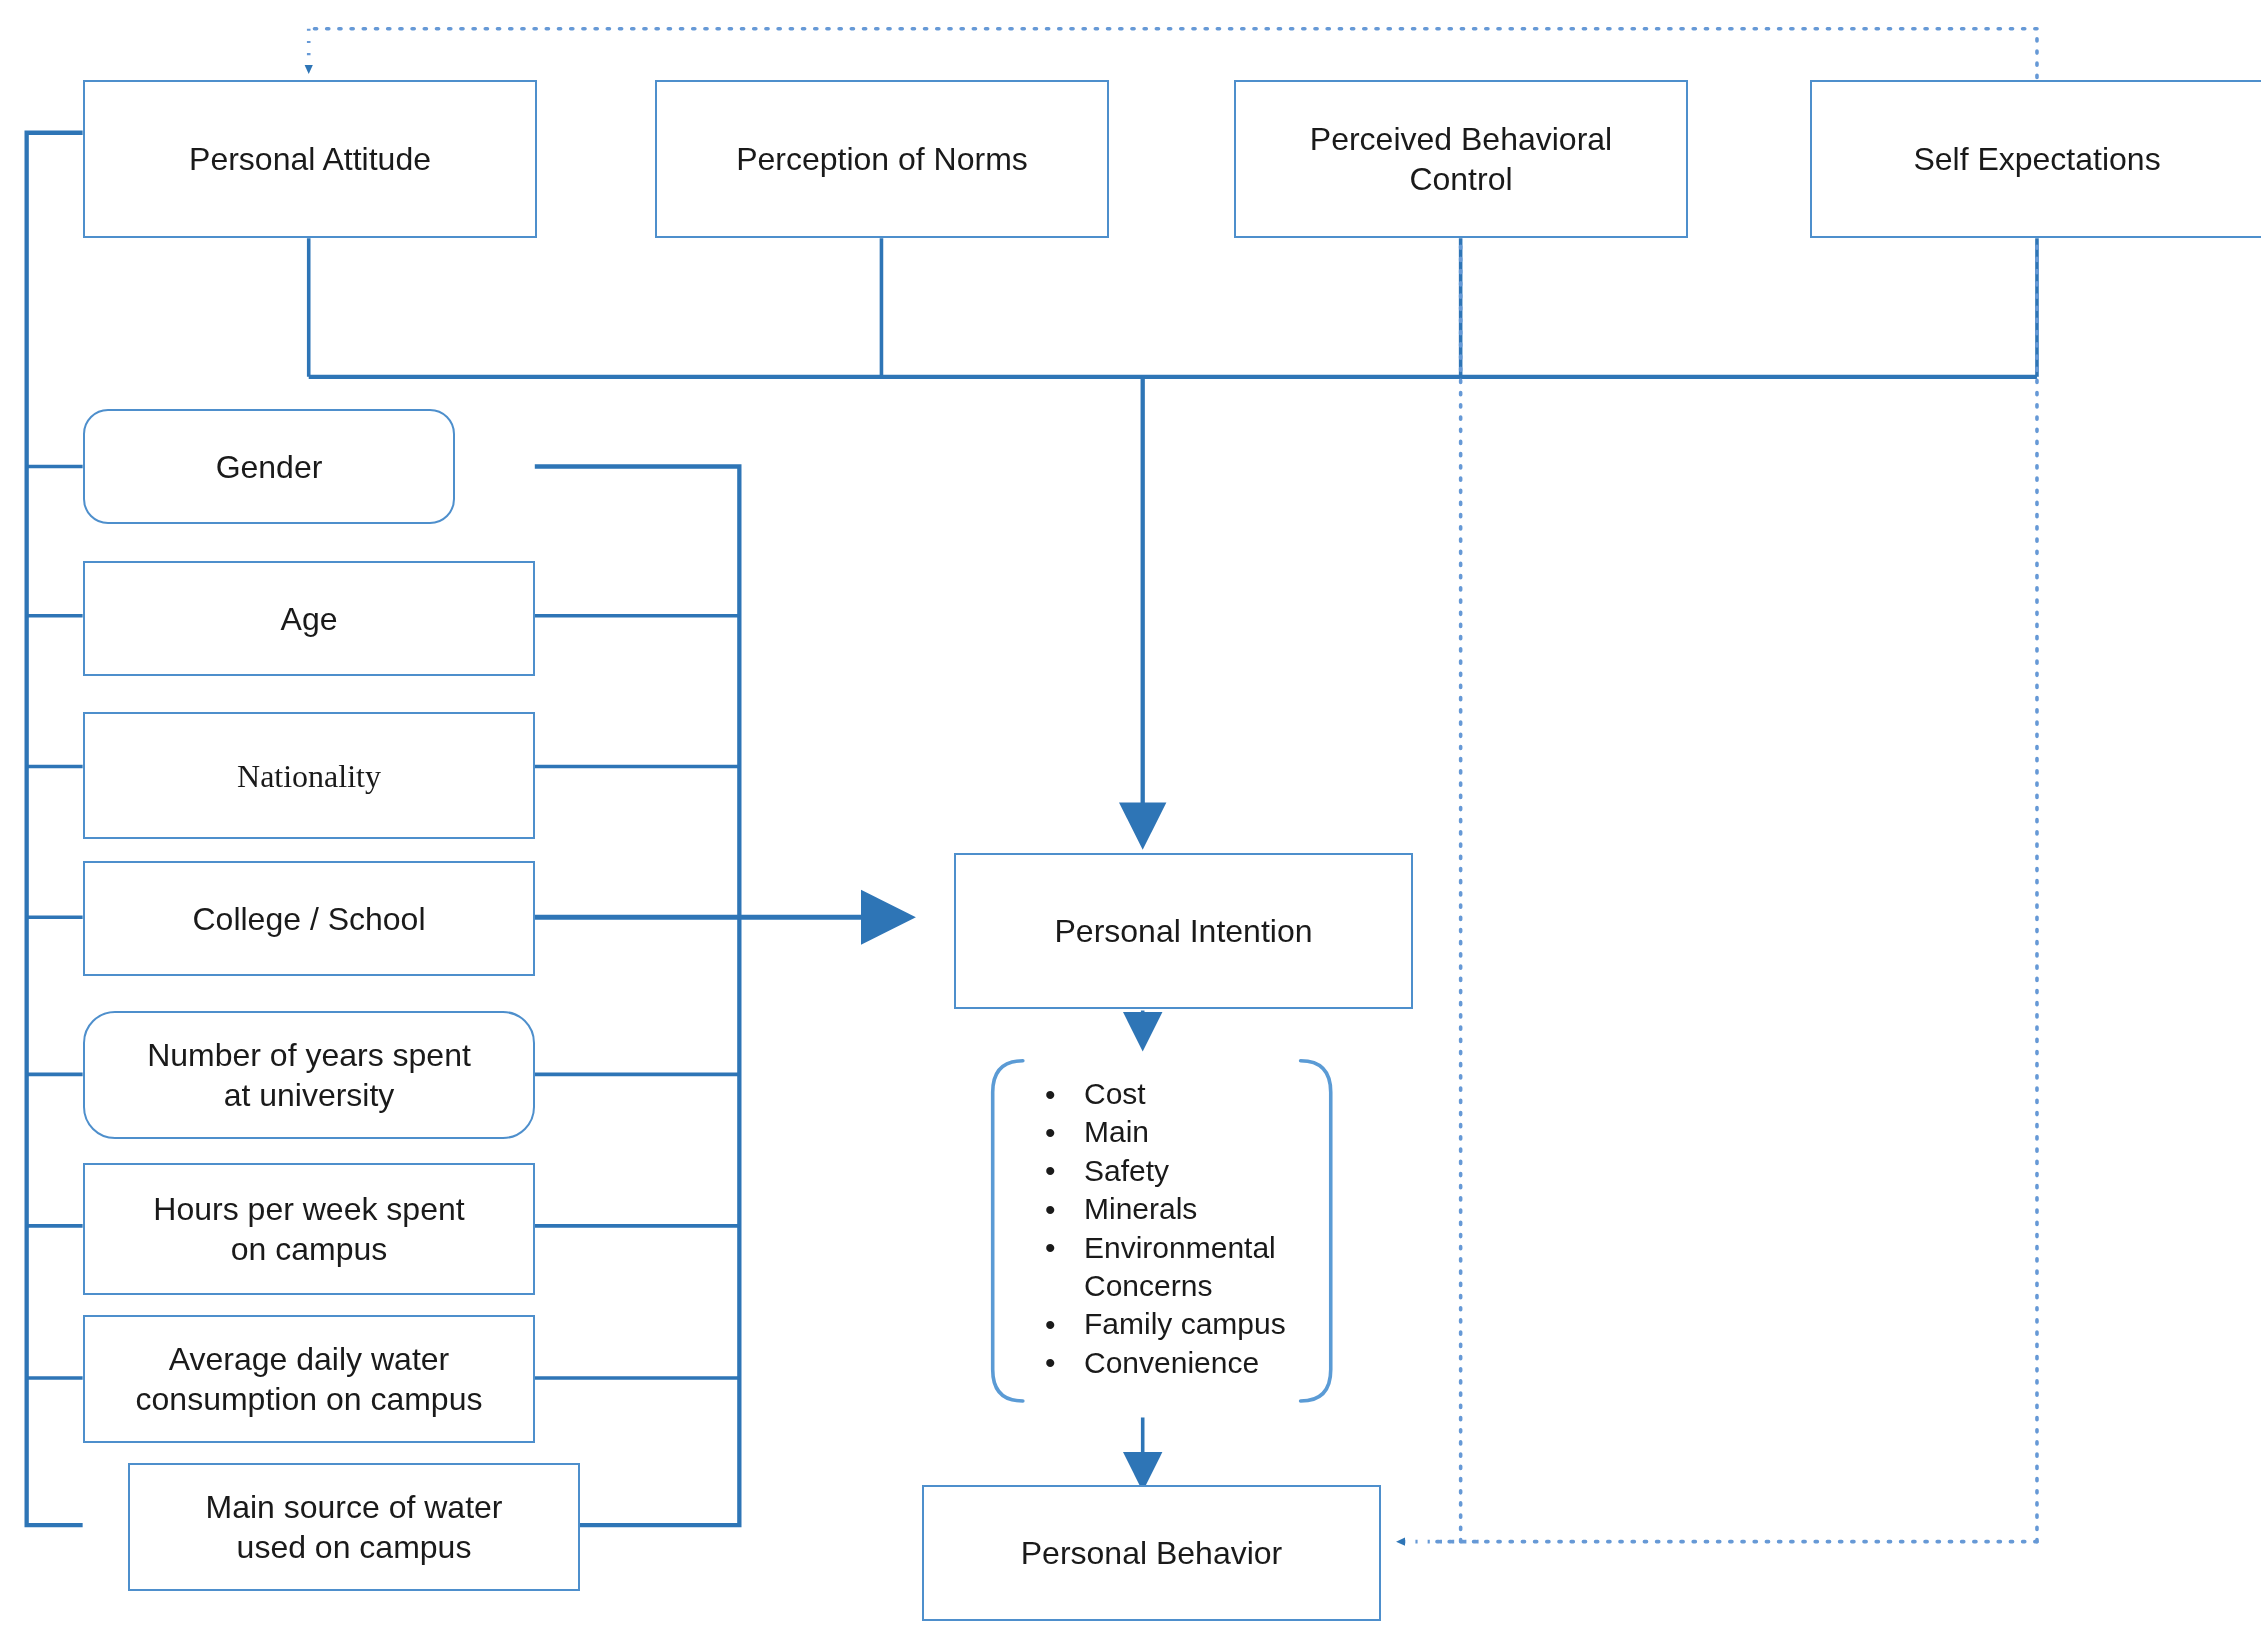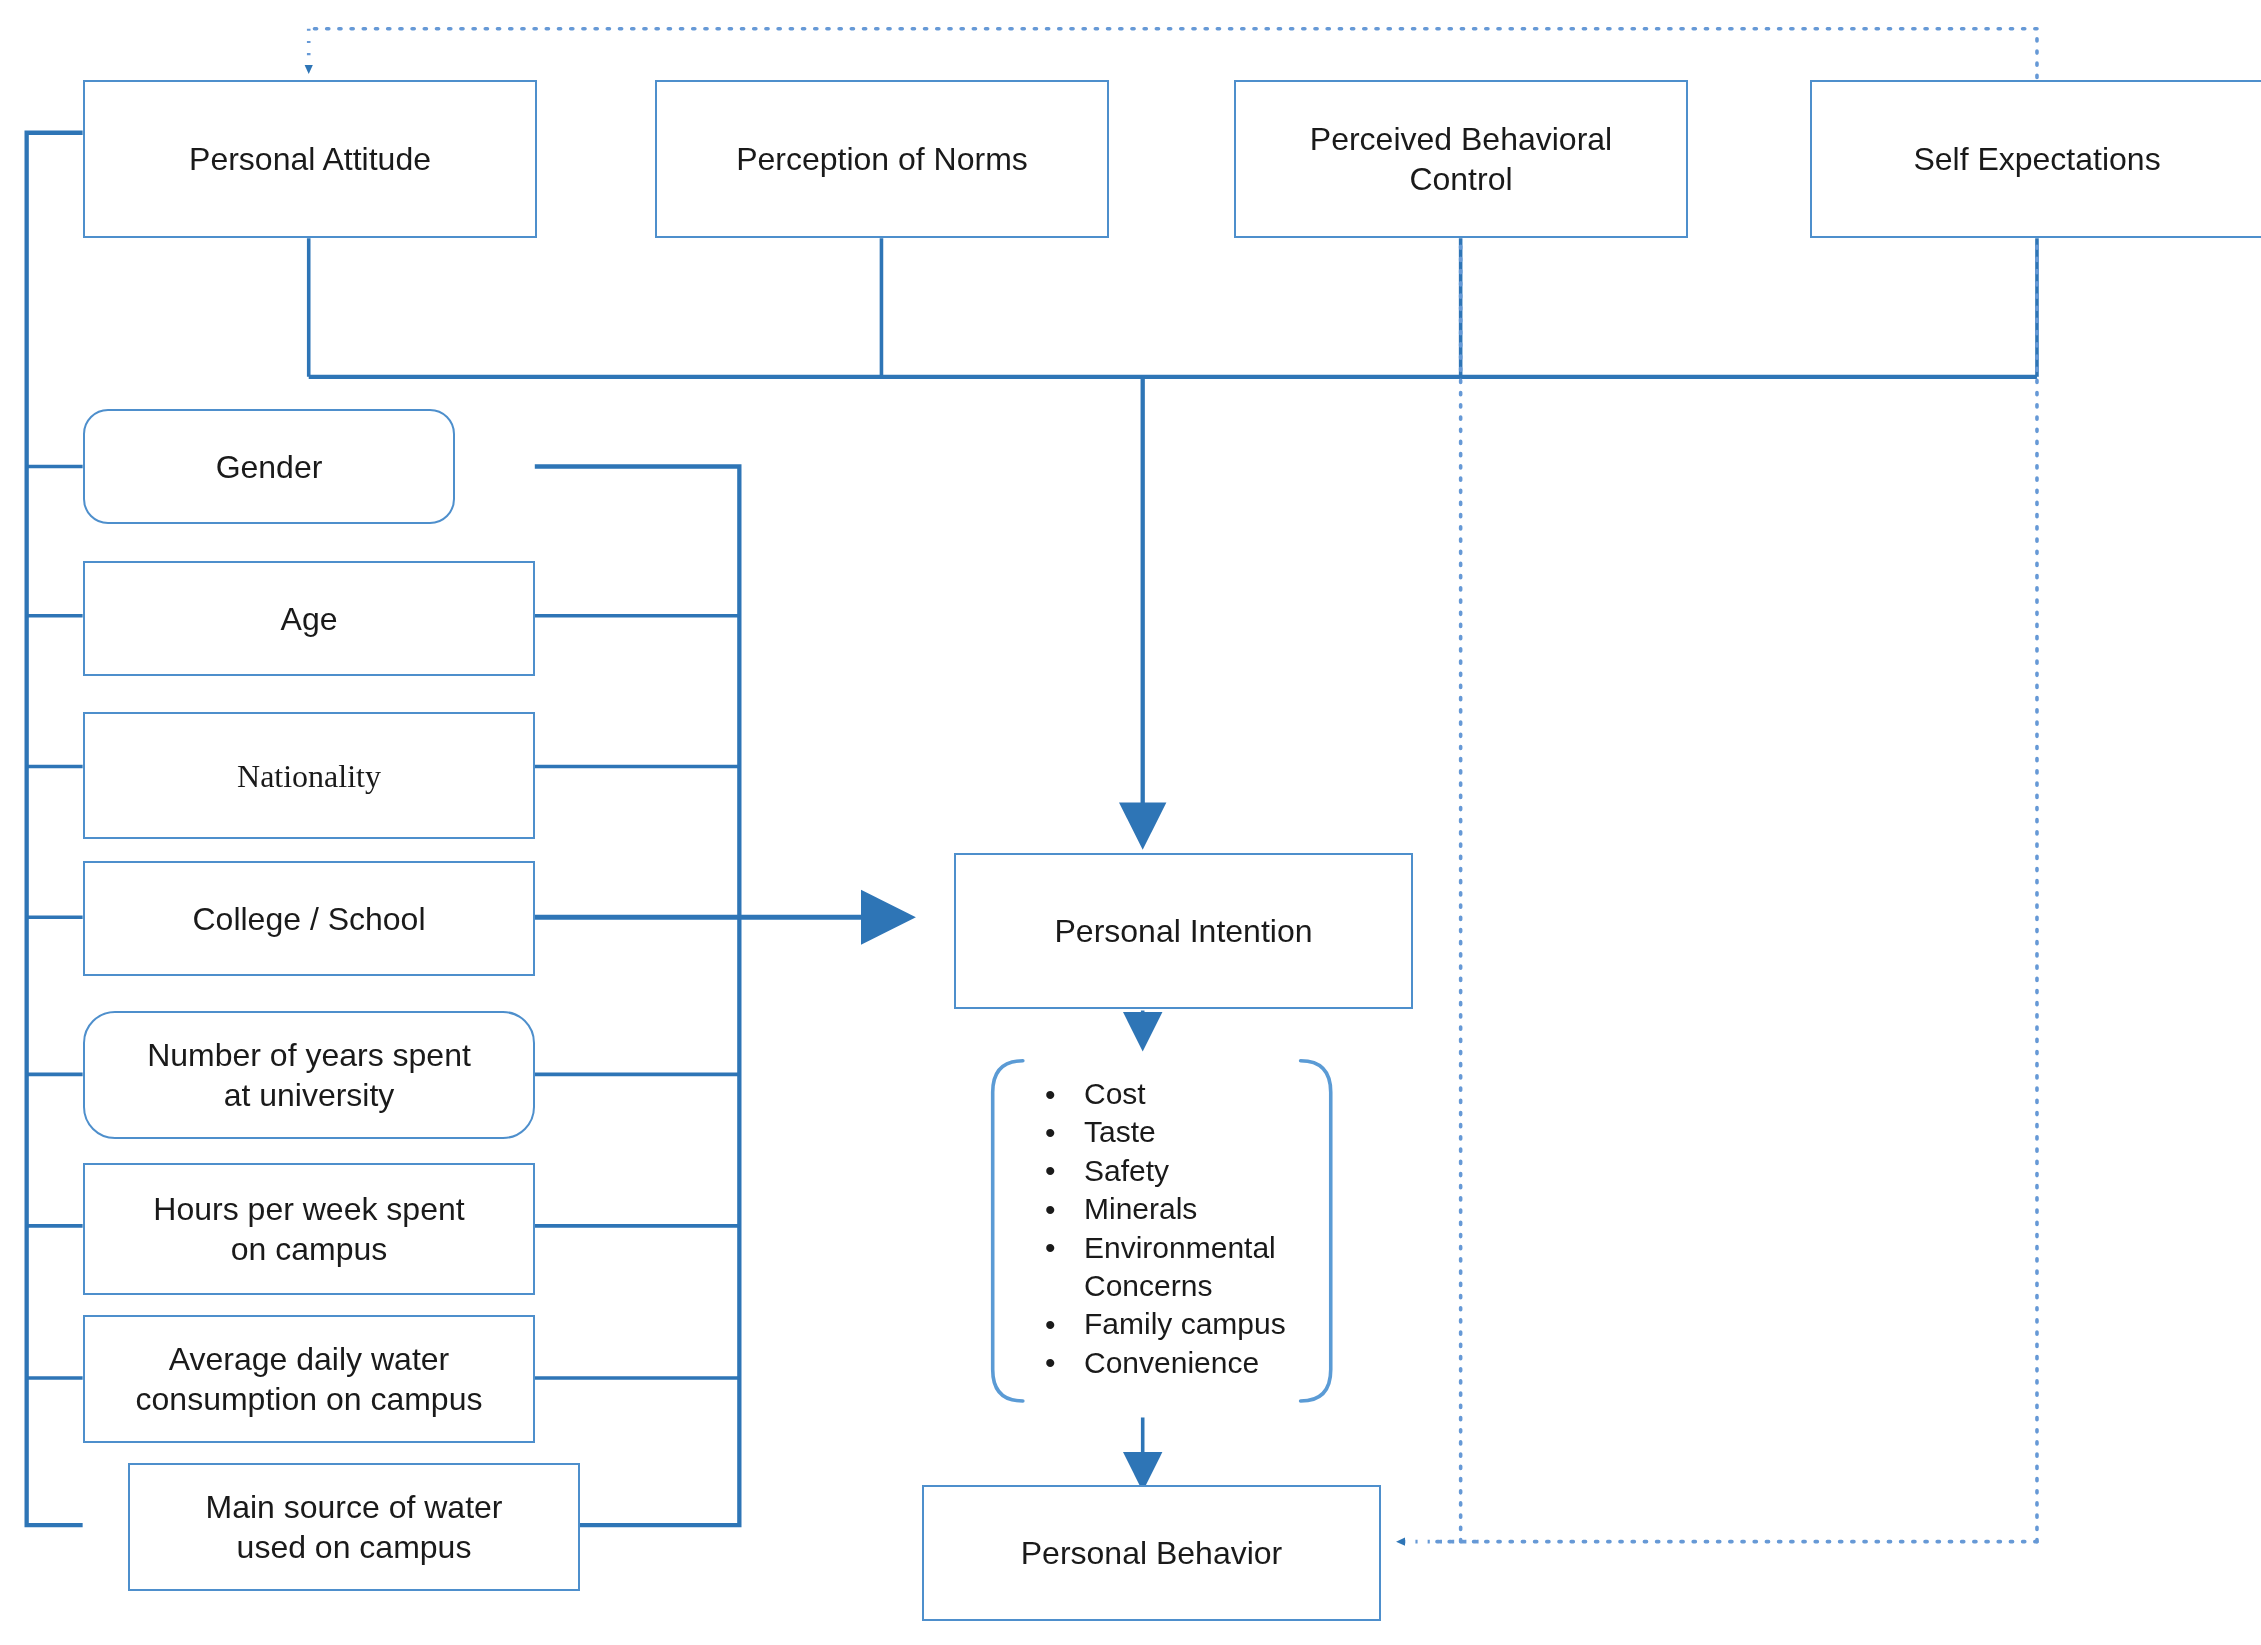--- a/index.html
+++ b/index.html
@@ -201,21 +201,21 @@
   </div>
 
   <div class="factor-list" style="left:1005px; top:1075px; width:316px;">
     <ul>
       <li>
         <span class="bullet">•</span>
         <span>Cost</span>
       </li>
       <li>
         <span class="bullet">•</span>
-        <span>Taste</span>
+        <span>Main</span>
       </li>
       <li>
         <span class="bullet">•</span>
         <span>Safety</span>
       </li>
       <li>
         <span class="bullet">•</span>
         <span>Minerals</span>
       </li>
       <li>

